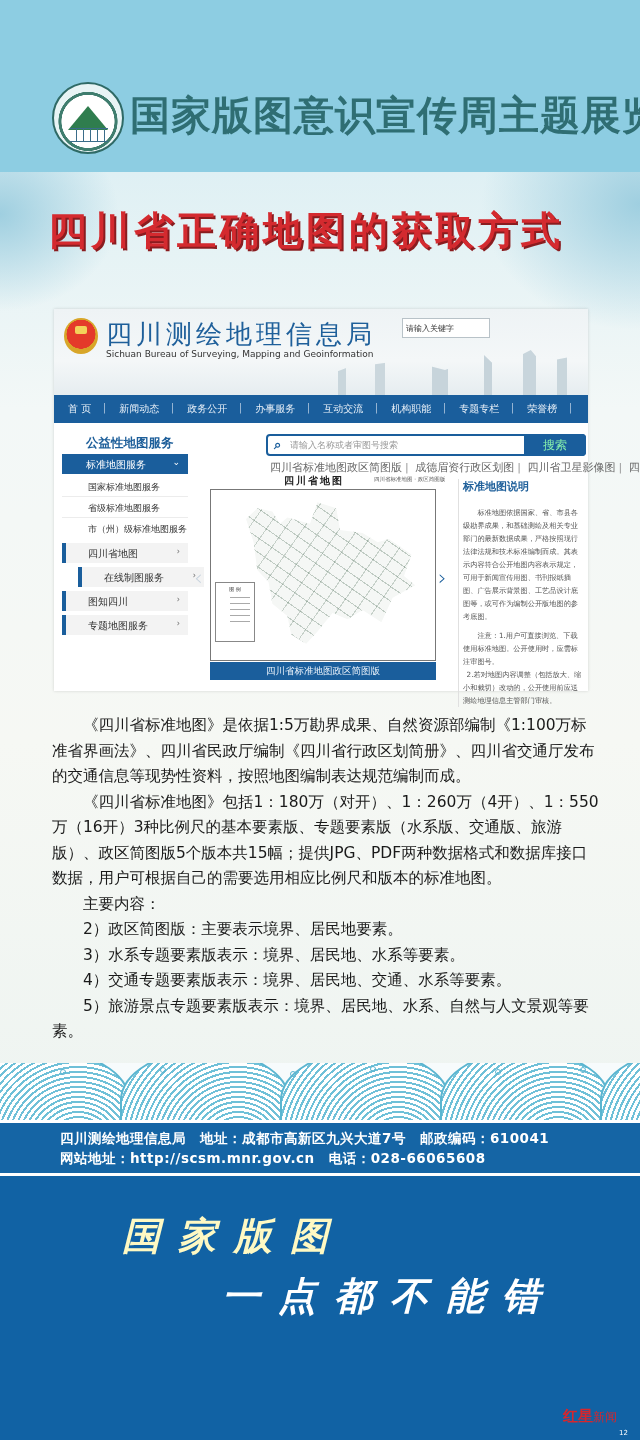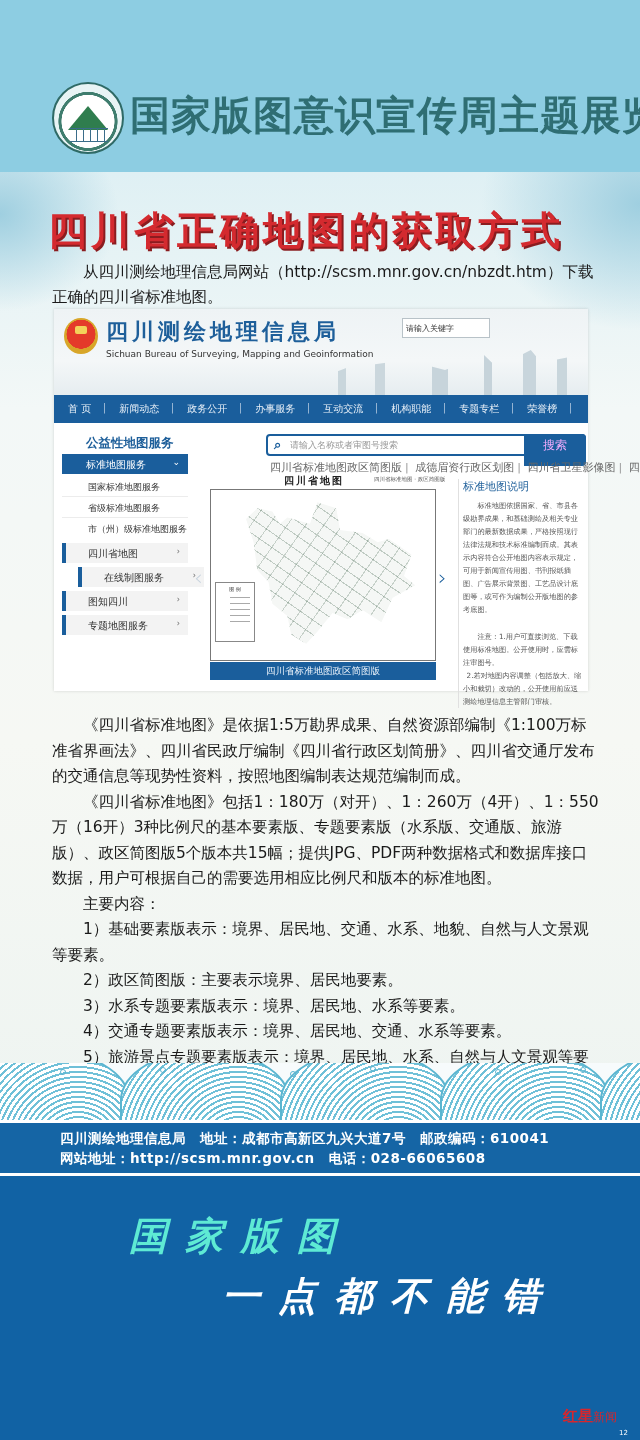--- a/index.html
+++ b/index.html
@@ -25,39 +25,39 @@
   .intro { position: absolute; left: 52px; top: 88px; width: 548px; font-size: 15.5px; line-height: 25px; color: #1a1a1a; text-indent: 2em; }
 
   
   .site { position: absolute; left: 54px; top: 137px; width: 534px; height: 382px; background: #ffffff; box-shadow: 0 0 3px rgba(0,0,0,0.15); }
   .site-header { position: absolute; left: 0; top: 0; width: 534px; height: 86px; background: linear-gradient(180deg, #eef3f5 0%, #f4f7f8 60%, #e6edf0 100%); overflow: hidden; }
   .skyline { position: absolute; right: 0; bottom: 0; width: 260px; height: 50px;
              background: linear-gradient(90deg, transparent 0 4%, #c9d6dc 4% 7%, transparent 7% 18%, #cbd7dd 18% 22%, transparent 22% 40%, #c7d4db 40% 46%, transparent 46% 60%, #c6d3da 60% 63%, transparent 63% 75%, #c8d5dc 75% 80%, transparent 80% 88%, #c9d6dc 88% 92%, transparent 92%);
              clip-path: polygon(0 60%, 10% 40%, 14% 0, 16% 40%, 30% 30%, 45% 50%, 60% 20%, 65% 45%, 78% 10%, 82% 35%, 92% 25%, 100% 40%, 100% 100%, 0 100%); }
   .gov-emblem { position: absolute; left: 10px; top: 9px; width: 34px; height: 36px; border-radius: 50%; background: radial-gradient(circle at 50% 45%, #e43a2a 0 55%, #d8a629 56% 100%); }
   .gov-emblem::after { content: ""; position: absolute; left: 11px; top: 8px; width: 12px; height: 8px; background: #f3d25a; border-radius: 2px; }
-  .site-name { position: absolute; left: 52px; top: 8px; font-size: 22px; font-weight: bold; color: #1e5f9a; letter-spacing: 4px; white-space: nowrap; }
+  .site-name { position: absolute; left: 52px; top: 8px; font-size: 26px; font-weight: normal; color: #1e5f9a; letter-spacing: 4px; white-space: nowrap; }
   .site-sub { position: absolute; left: 52px; top: 40px; font-size: 9px; color: #333; white-space: nowrap; }
   .site-search { position: absolute; left: 348px; top: 9px; width: 88px; height: 20px; border: 1px solid #b8c2c8; background: #fff; font-size: 8px; color: #333; padding: 4px 3px; }
   .site-nav { position: absolute; left: 0; top: 86px; width: 534px; height: 28px; background: #1a5e9c; display: flex; align-items: center; padding-left: 14px; }
   .site-nav .nav-item { color: #e8f0f8; font-size: 10px; white-space: nowrap; margin-right: 28px; position: relative; }
   .site-nav .nav-item::after { content: "|"; position: absolute; right: -15px; color: #a9c3dc; }
 
   .side-title { position: absolute; left: 32px; top: 126px; font-size: 12.5px; font-weight: bold; color: #1e5f9a; }
   .side-active { position: absolute; left: 8px; top: 145px; width: 126px; height: 20px; background: #1a5e9c; color: #fff; font-size: 10px; padding: 4px 0 0 24px; }
   .side-active .chev { position: absolute; right: 8px; top: 3px; font-size: 9px; }
   .sub-item { position: absolute; left: 34px; font-size: 9px; color: #333; white-space: nowrap; }
   .sub-divider { position: absolute; left: 8px; width: 126px; height: 1px; background: #ececec; }
   .side-item { position: absolute; left: 8px; width: 126px; height: 20px; background: #f3f3f3; border-left: 4px solid #1a5e9c; font-size: 10px; color: #333; padding: 4px 0 0 22px; }
   .side-item .arrow { position: absolute; right: 8px; top: 4px; font-size: 8px; color: #666; }
 
   .map-search { position: absolute; left: 212px; top: 125px; width: 320px; height: 22px; border: 2px solid #1a5e9c; border-radius: 4px; background: #fff; }
   .map-search .mag { position: absolute; left: 6px; top: 1px; font-size: 13px; color: #1a5e9c; font-weight: bold; }
   .map-search .ph { position: absolute; left: 22px; top: 3px; font-size: 9px; color: #999; white-space: nowrap; }
-  .map-search .btn { position: absolute; right: -2px; top: -2px; width: 62px; height: 32px; background: #1a5e9c; color: #f0abfc; font-size: 12px; text-align: center; line-height: 22px; border-radius: 0 4px 4px 0; }
+  .map-search .btn { position: absolute; right: -2px; top: -2px; width: 62px; height: 22px; background: #1a5e9c; color: #86efac; font-size: 12px; text-align: center; line-height: 22px; border-radius: 0 4px 4px 0; }
   .quick-links { position: absolute; left: 216px; top: 151px; font-size: 11px; color: #666; white-space: nowrap; }
   .quick-links span { margin-right: 3px; }
   .quick-links .sep { color: #999; }
 
   .map-frame { position: absolute; left: 156px; top: 180px; width: 226px; height: 172px; border: 1px solid #777; background: #fff; }
   .map-title { position: absolute; left: 230px; top: 165px; font-size: 10px; font-weight: bold; color: #222; letter-spacing: 2px; }
   .map-tag { position: absolute; left: 320px; top: 167px; font-size: 5.5px; color: #555; white-space: nowrap; }
   .map-shape { position: absolute; left: 20px; top: 6px; width: 188px; height: 154px; background: #f5f7f5;
                clip-path: polygon(8% 15%, 14% 8%, 22% 10%, 26% 18%, 30% 14%, 42% 18%, 46% 4%, 56% 8%, 58% 22%, 70% 24%, 78% 30%, 84% 28%, 96% 38%, 92% 52%, 98% 58%, 86% 66%, 80% 82%, 70% 74%, 62% 80%, 54% 76%, 46% 88%, 40% 96%, 32% 90%, 30% 78%, 22% 70%, 20% 56%, 14% 48%, 12% 30%); 
                box-shadow: inset 0 0 0 1px #6d8a74; }
@@ -67,39 +67,39 @@
                clip-path: polygon(8% 15%, 14% 8%, 22% 10%, 26% 18%, 30% 14%, 42% 18%, 46% 4%, 56% 8%, 58% 22%, 70% 24%, 78% 30%, 84% 28%, 96% 38%, 92% 52%, 98% 58%, 86% 66%, 80% 82%, 70% 74%, 62% 80%, 54% 76%, 46% 88%, 40% 96%, 32% 90%, 30% 78%, 22% 70%, 20% 56%, 14% 48%, 12% 30%); }
   .legend-box { position: absolute; left: 4px; top: 92px; width: 40px; height: 60px; border: 1px solid #888; background: #fff; }
   .legend-box .lg-title { font-size: 5px; text-align: center; margin-top: 3px; color: #333; }
   .legend-box .lg-row { height: 1px; background: #aaa; margin: 5px 4px 0 14px; }
   .map-caption { position: absolute; left: 156px; top: 353px; width: 226px; height: 18px; background: #1a5e9c; color: #eaf2fa; font-size: 9.5px; text-align: center; line-height: 18px; }
   .carousel-prev, .carousel-next { position: absolute; top: 256px; font-size: 22px; color: #7a9fc4; font-weight: lighter; }
   .carousel-prev { left: 140px; color: #c7d3de; }
   .carousel-next { left: 384px; color: #1a5e9c; }
 
   .desc { position: absolute; left: 404px; top: 170px; width: 124px; border-left: 1px solid #e0e0e0; padding-left: 4px; }
-  .desc .d-title { font-size: 11px; font-weight: normal; color: #1e5f9a; margin-bottom: 5px; }
+  .desc .d-title { font-size: 11px; font-weight: bold; color: #1e5f9a; margin-bottom: 12px; }
   .desc p { font-size: 7.2px; line-height: 13px; color: #555; text-indent: 2em; }
-  .desc p + p { margin-top: 14px; }
+  .desc p + p { margin-top: 6px; }
   .desc p.n2 { text-indent: 0.5em; margin-top: 0; }
 
   .body-text { position: absolute; left: 52px; top: 541px; width: 548px; font-size: 15.5px; line-height: 25.5px; color: #1a1a1a; }
   .body-text p { text-indent: 2em; }
 
   
   .waves { position: absolute; left: 0; top: 1063px; width: 640px; height: 57px; background: #f7fbfc; overflow: hidden; }
   .waves .w { position: absolute; bottom: -30px; width: 170px; height: 100px; border-radius: 50% 50% 0 0;
               background: repeating-radial-gradient(circle at 70% 100%, #6fc0d8 0 2px, #ffffff 2px 5px); border: 2px solid #5bb5d0; }
   .waves .bubble { position: absolute; width: 6px; height: 6px; border: 1.5px solid #5bb5d0; border-radius: 50%; }
 
   
   .info-bar { position: absolute; left: 0; top: 1120px; width: 640px; height: 56px; background: #1565a5; border-top: 3px solid #ffffff; border-bottom: 3px solid #ffffff; }
   .info-line { position: absolute; left: 60px; font-size: 13.5px; font-weight: bold; color: #ffffff; white-space: nowrap; letter-spacing: 0.5px; }
   .bottom { position: absolute; left: 0; top: 1176px; width: 640px; height: 264px; background: #1162a4; }
-  .slogan1 { position: absolute; left: 122px; top: 35px; font-family: "DejaVu Serif", "Liberation Serif", serif; font-size: 38px; font-weight: bold; color: #5eead4; letter-spacing: 18px; white-space: nowrap; font-style: italic; margin-left: 7px; }
+  .slogan1 { position: absolute; left: 122px; top: 35px; font-family: "DejaVu Serif", "Liberation Serif", serif; font-size: 38px; font-weight: bold; color: #fef9c3; letter-spacing: 18px; white-space: nowrap; font-style: italic; }
   .slogan2 { position: absolute; left: 222px; top: 95px; font-family: "DejaVu Serif", "Liberation Serif", serif; font-size: 38px; font-weight: bold; color: #ffffff; letter-spacing: 18px; white-space: nowrap; font-style: italic; }
   .watermark { position: absolute; left: 563px; top: 231px; font-family: "DejaVu Serif", "Liberation Serif", serif; font-size: 15px; font-weight: bold; color: #d8262c; white-space: nowrap; }
   .watermark .sm { font-size: 12px; font-weight: normal; }
   .page-num { position: absolute; right: 12px; top: 253px; font-size: 7px; color: #ffffff; }
 </style>
 </head>
 <body>
 
 <div class="top-band">
   <div class="emblem">
@@ -107,21 +107,20 @@
     <div class="grid"></div>
   </div>
   <div class="header-title">国家版图意识宣传周主题展览</div>
 </div>
 
 <div class="main-panel">
   <div class="mist-left"></div>
   <div class="mist-right"></div>
 
   <div class="section-title">四川省正确地图的获取方式</div>
-  <div class="intro">从四川测绘地理信息局网站（http://scsm.mnr.gov.cn/nbzdt.htm）下载正确的四川省标准地图。</div>
 
   <div class="site">
     <div class="site-header">
       <div class="skyline"></div>
       <div class="gov-emblem"></div>
       <div class="site-name">四川测绘地理信息局</div>
       <div class="site-sub">Sichuan Bureau of Surveying, Mapping and Geoinformation</div>
       <div class="site-search">请输入关键字</div>
     </div>
     <div class="site-nav">
@@ -197,21 +196,20 @@
       <p>标准地图依据国家、省、市县各级勘界成果，和基础测绘及相关专业部门的最新数据成果，严格按照现行法律法规和技术标准编制而成。其表示内容符合公开地图内容表示规定，可用于新闻宣传用图、书刊报纸插图、广告展示背景图、工艺品设计底图等，或可作为编制公开版地图的参考底图。</p>
       <p>注意：1.用户可直接浏览、下载使用标准地图。公开使用时，应需标注审图号。</p>
       <p class="n2">2.若对地图内容调整（包括放大、缩小和裁切）改动的，公开使用前应送测绘地理信息主管部门审核。</p>
     </div>
   </div>
 
   <div class="body-text">
     <p>《四川省标准地图》是依据1:5万勘界成果、自然资源部编制《1:100万标准省界画法》、四川省民政厅编制《四川省行政区划简册》、四川省交通厅发布的交通信息等现势性资料，按照地图编制表达规范编制而成。</p>
     <p>《四川省标准地图》包括1：180万（对开）、1：260万（4开）、1：550万（16开）3种比例尺的基本要素版、专题要素版（水系版、交通版、旅游版）、政区简图版5个版本共15幅；提供JPG、PDF两种数据格式和数据库接口数据，用户可根据自己的需要选用相应比例尺和版本的标准地图。</p>
     <p>主要内容：</p>
-    <p>1）基础要素版表示：境界、居民地、交通、水系、地貌、自然与人文景观等要素。</p>
     <p>2）政区简图版：主要表示境界、居民地要素。</p>
     <p>3）水系专题要素版表示：境界、居民地、水系等要素。</p>
     <p>4）交通专题要素版表示：境界、居民地、交通、水系等要素。</p>
     <p>5）旅游景点专题要素版表示：境界、居民地、水系、自然与人文景观等要素。</p>
   </div>
 </div>
 
 <div class="waves">
   <div class="w" style="left:-40px;"></div>
   <div class="w" style="left:120px;"></div>

